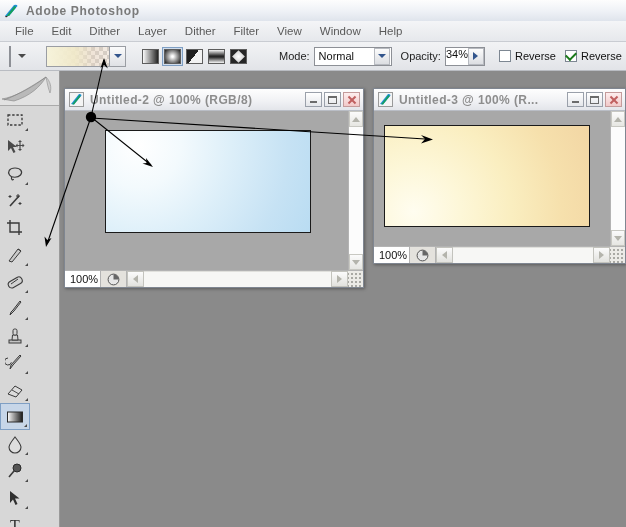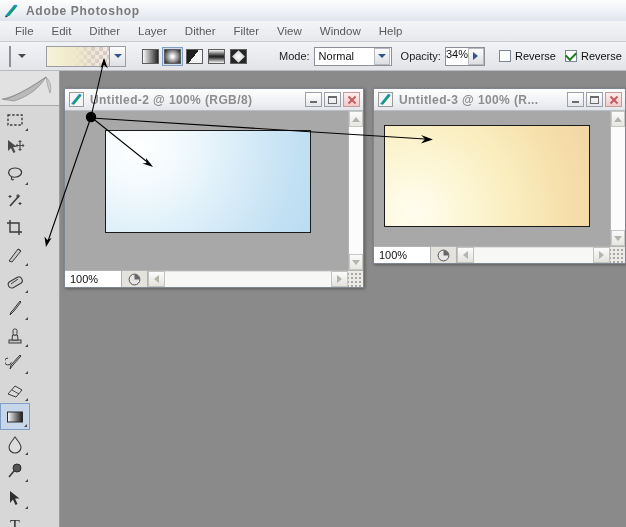--- a/index.html
+++ b/index.html
@@ -192,21 +192,21 @@
   .canvas{position:absolute;border:1px solid #1a1a1a;box-sizing:border-box;}
   .vscroll{
     position:absolute;right:0;top:0;width:15px;bottom:17px;
     background:#f2f2f2;border-left:1px solid #b3b3b3;box-sizing:border-box;
   }
   .hscrollrow{
     position:absolute;left:0;right:0;bottom:0;height:17px;display:flex;
     background:#ecebe7;border-top:1px solid #b3b3b3;box-sizing:border-box;align-items:stretch;
   }
   .zoombox{
-    width:57px;background:#fff;border-right:1px solid #b3b3b3;
+    width:36px;background:#fff;border-right:1px solid #b3b3b3;
     display:flex;align-items:center;padding-left:5px;box-sizing:border-box;
     color:#111;font-size:11px;
   }
   .docinfo{
     width:26px;background:#e4e2dd;border-right:1px solid #b3b3b3;
     display:flex;align-items:center;justify-content:center;box-sizing:border-box;
   }
   .sbtn{
     width:17px;background:linear-gradient(#fbfbfb,#e2e2de);
     border:1px solid #c3c3bd;box-sizing:border-box;

